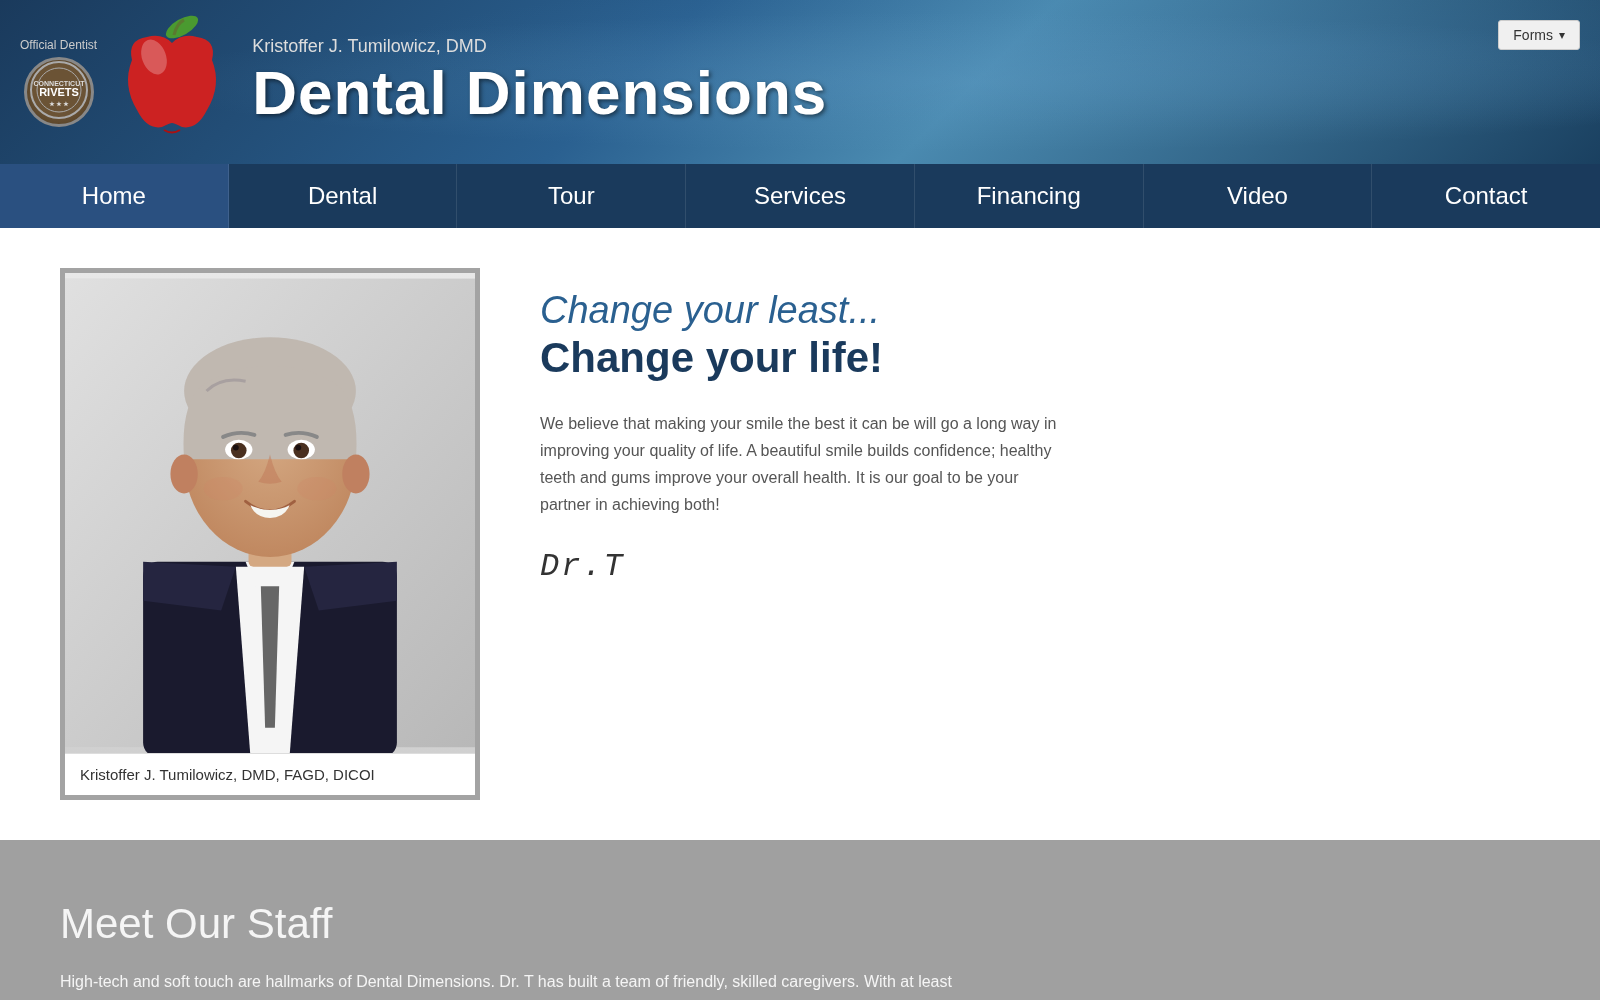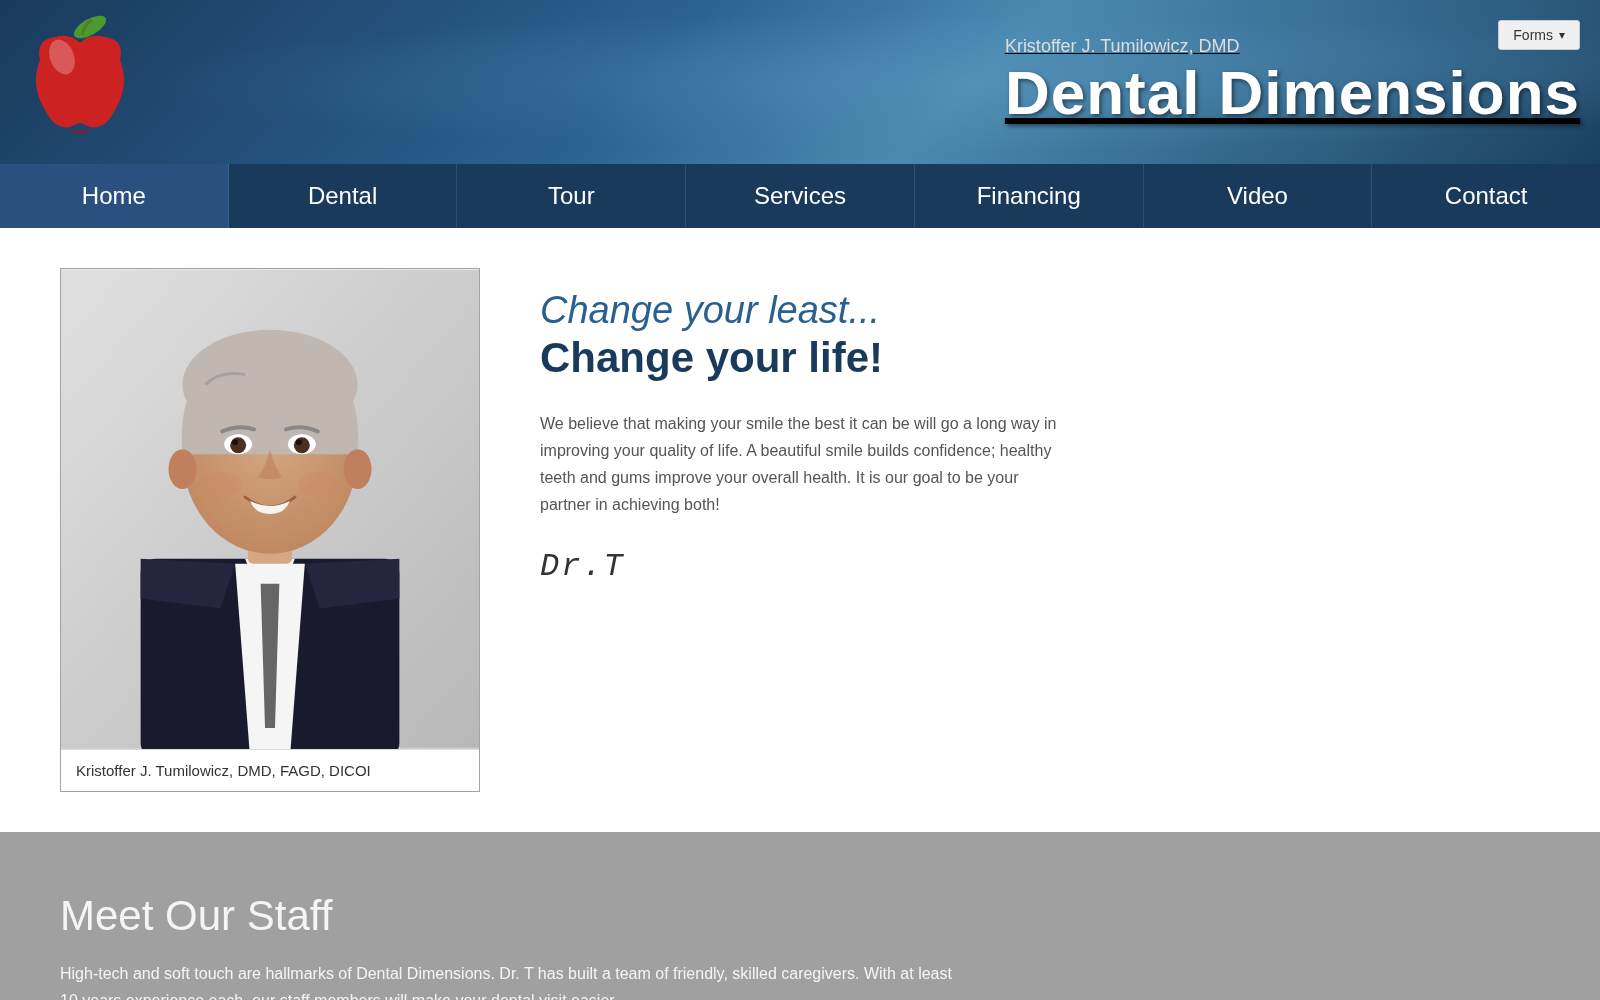--- a/index.html
+++ b/index.html
@@ -49,23 +49,22 @@
       text-align: center;
       color: #ddd;
       font-size: 9px;
       font-weight: bold;
       line-height: 1.2;
     }
     .logo-area {
       flex: 1;
       display: flex;
       align-items: center;
-      justify-content: space-between;
+      justify-content: flex-start;
       z-index: 1;
-      text-decoration: underline;
     }
     .apple-icon {
       position: relative;
       margin-right: 20px;
     }
     
     .brand-text {
       color: white;
     }
     .brand-subtitle {
@@ -128,21 +127,21 @@
     
     .main-content {
       background: #fff;
       padding: 40px 60px;
       display: flex;
       gap: 60px;
       align-items: flex-start;
       min-height: 500px;
     }
     .doctor-card {
-      border: 1px solid #a3a3a3;
+      border: 5px solid #a3a3a3;
       background: #fff;
       width: 420px;
       flex-shrink: 0;
     }
     .doctor-photo {
       width: 100%;
       height: 480px;
       background: linear-gradient(180deg, #e8e8e8 0%, #d0d0d0 100%);
       overflow: hidden;
       display: flex;
@@ -205,20 +204,34 @@
       font-size: 16px;
       color: #f5f5f5;
       line-height: 1.7;
       max-width: 900px;
     }
   </style>
 </head>
 <body>
 
 <div class="header">
+  <div class="official-dentist">
+    <span>Official Dentist</span>
+    <div class="rivets-logo">
+      <div class="rivets-inner">
+        <svg width="60" height="60" viewBox="0 0 60 60">
+          <circle cx="30" cy="30" r="28" fill="#6B5335" stroke="#aaa" stroke-width="2"></circle>
+          <circle cx="30" cy="30" r="22" fill="none" stroke="#aaa" stroke-width="1"></circle>
+          <text x="30" y="26" text-anchor="middle" fill="#ddd" font-size="7" font-weight="bold">CONNECTICUT</text>
+          <text x="30" y="36" text-anchor="middle" fill="#fff" font-size="11" font-weight="bold">RIVETS</text>
+          <text x="30" y="46" text-anchor="middle" fill="#ddd" font-size="6">★ ★ ★</text>
+        </svg>
+      </div>
+    </div>
+  </div>
 
   <div class="logo-area">
 
     <div class="apple-icon">
       <svg width="120" height="130" viewBox="0 0 120 130">
 
         <ellipse cx="70" cy="12" rx="18" ry="8" fill="#4a9a30" transform="rotate(-30 70 12)"></ellipse>
 
         <path d="M62 20 Q65 8 72 5" stroke="#5a7a30" stroke-width="3" fill="none"></path>
 

